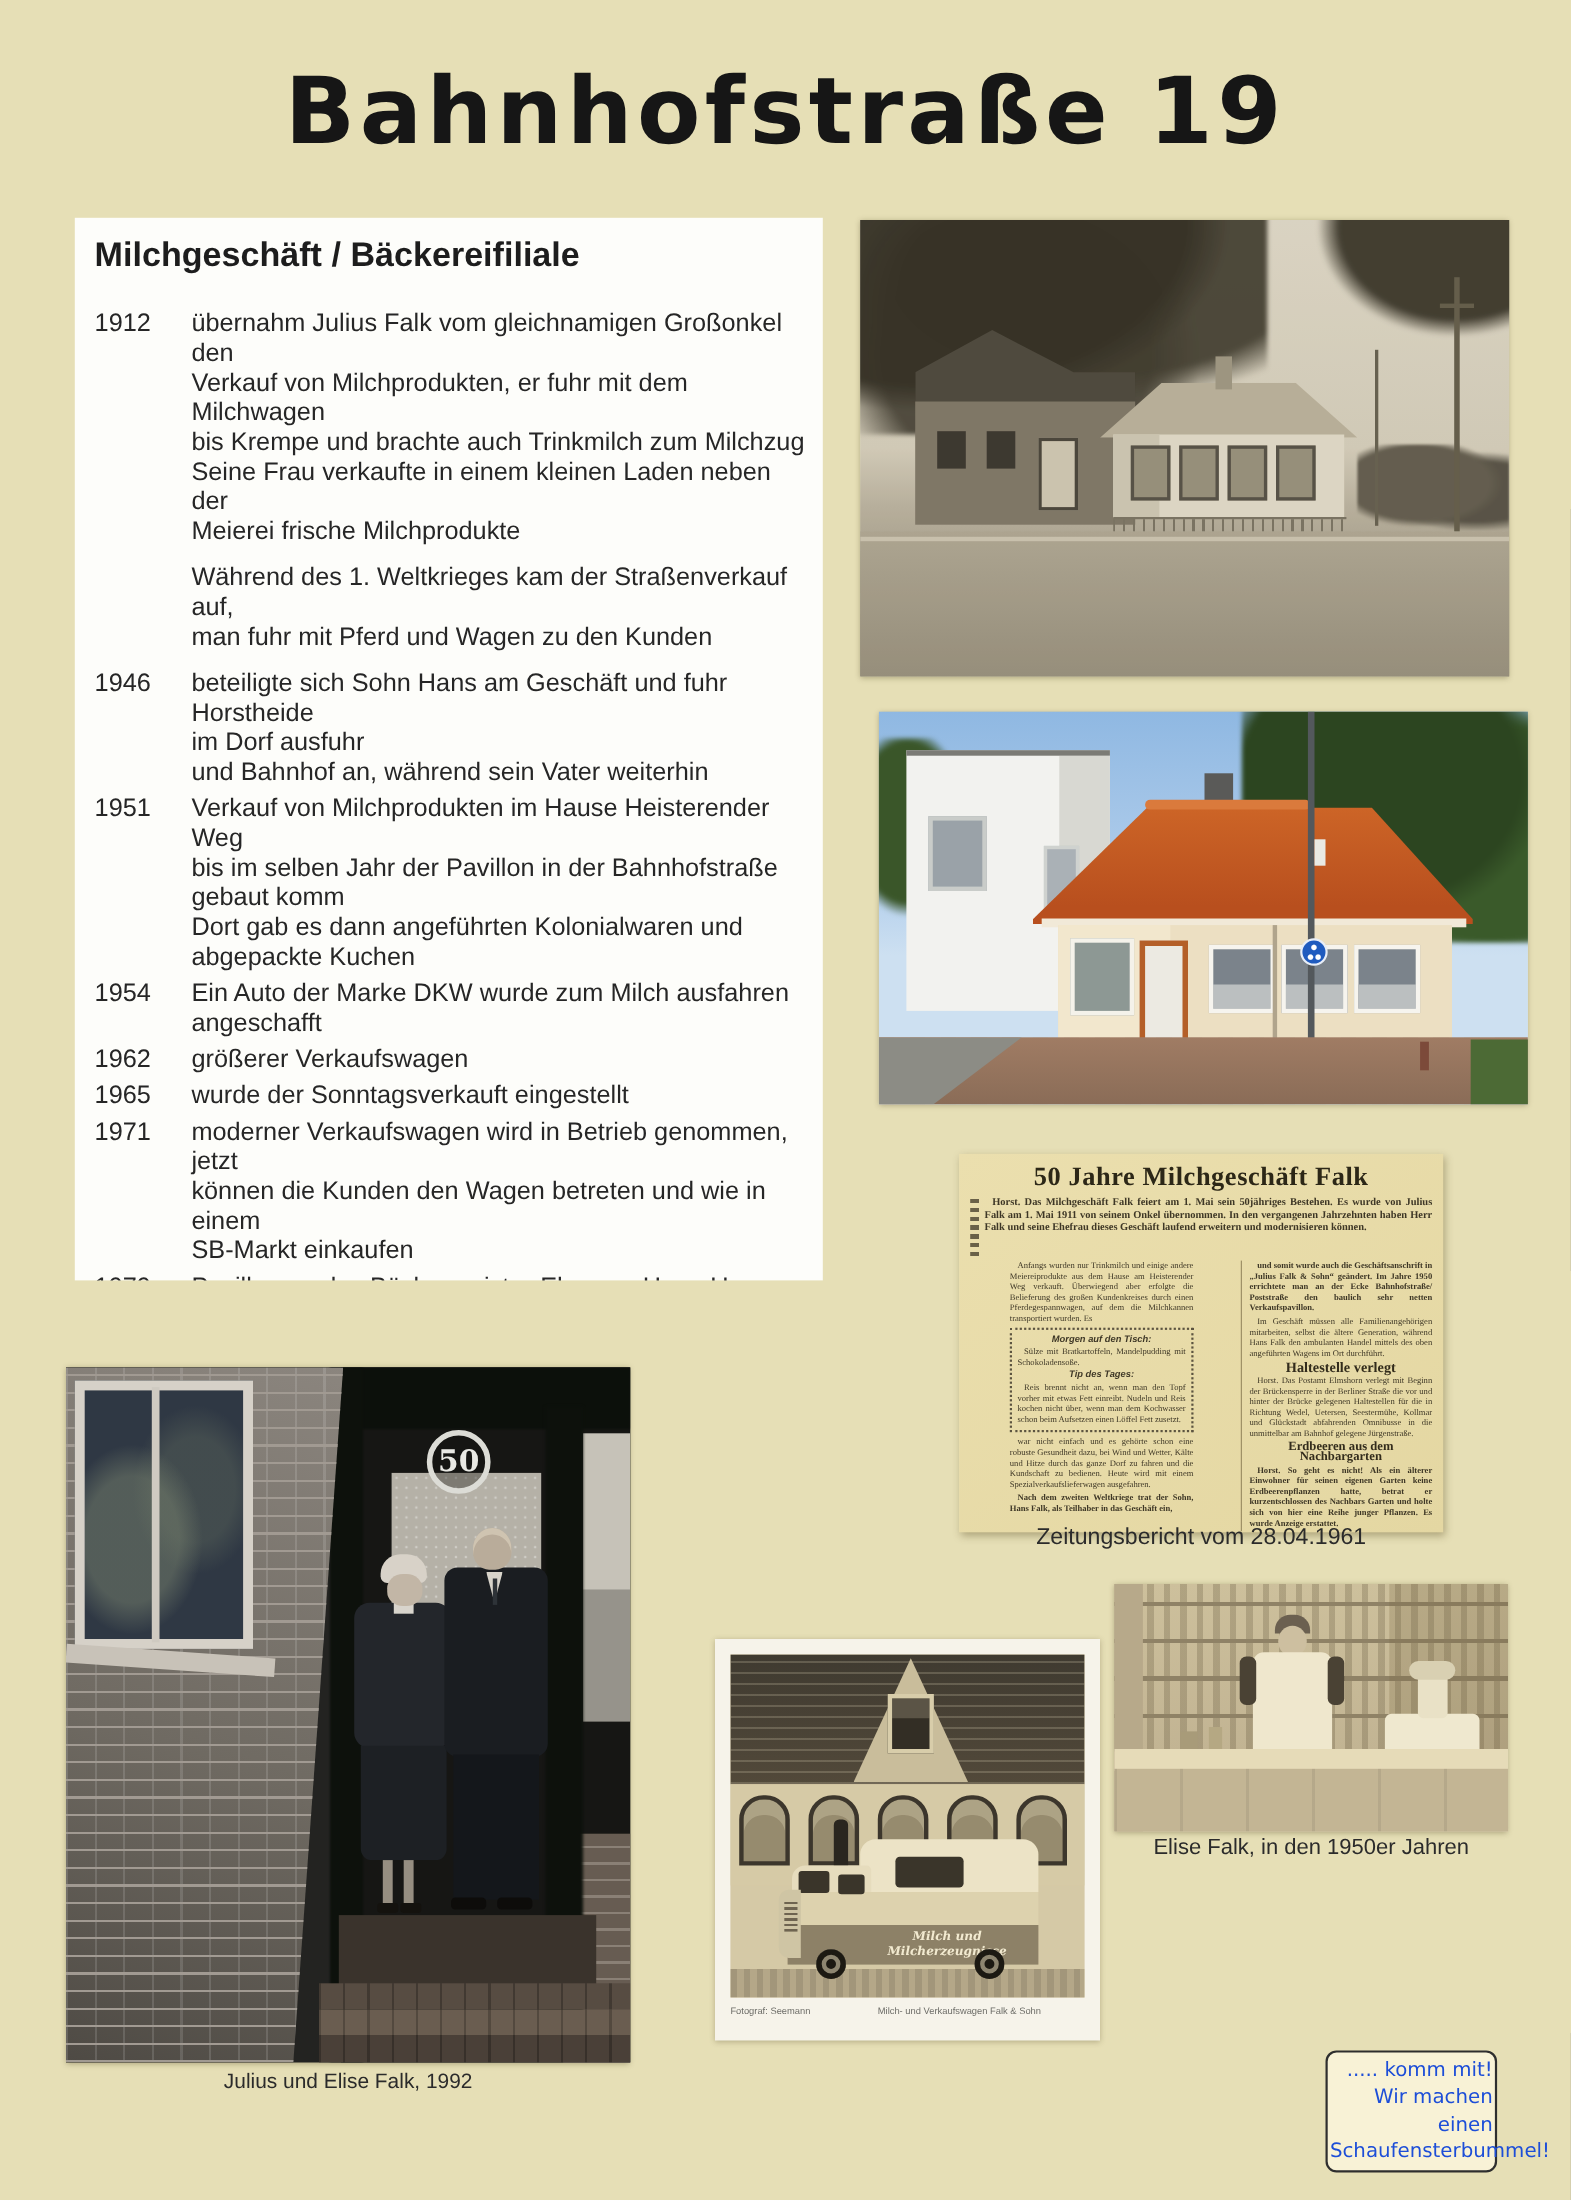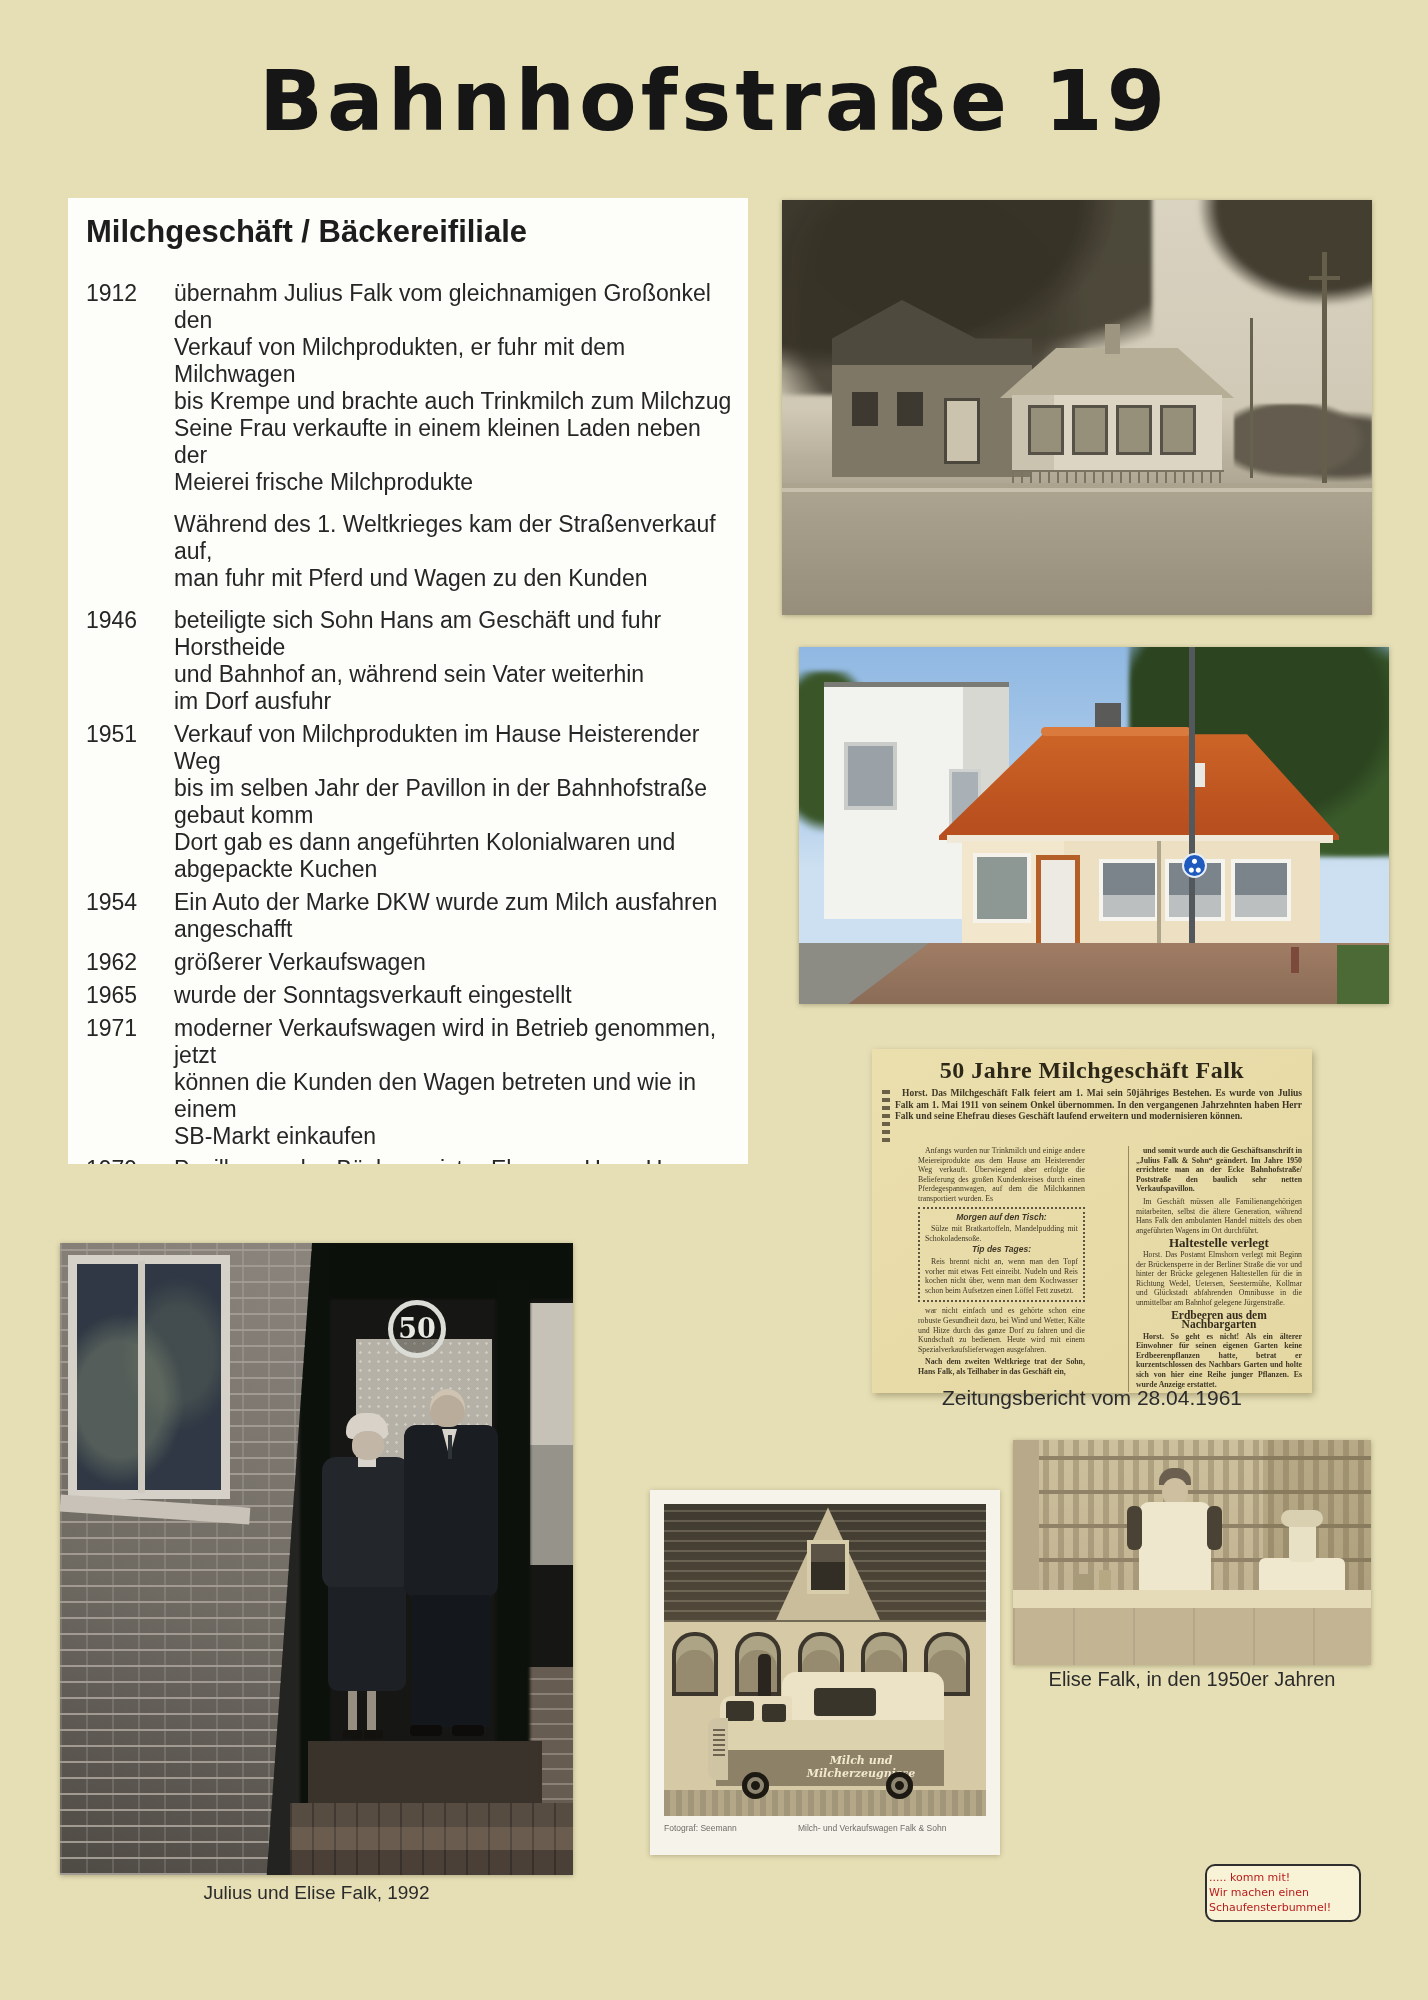--- a/index.html
+++ b/index.html
@@ -119,22 +119,22 @@
   .tipbox p{text-indent:6px;margin:0 0 2px;}
   .sub{margin:3px 0 2px;text-align:center;font-size:13px;font-weight:bold;color:#332c1c;}
   .sub2{font-size:11.5px;}
   
   .caption{position:absolute;text-align:center;color:#2b2b2b;}
   .cap-news{left:872px;top:1386px;width:440px;font-size:21px;}
   .cap-couple{left:60px;top:1882px;width:513px;font-size:19px;}
   .cap-shop{left:1013px;top:1668px;width:358px;font-size:20px;}
   .note{position:absolute;left:1205px;top:1864px;width:156px;box-sizing:border-box;
         border:2px solid #2e2e2e;border-radius:10px;background:#f8f2d6;padding:4px 2px;
-        text-align:left;font-family:"DejaVu Sans",sans-serif;font-size:11px;line-height:1.38;
-        color:#b91c1c;}
+        text-align:right;font-family:"DejaVu Sans",sans-serif;font-size:18px;line-height:1.38;
+        color:#1d4ed8;}
   
   .photo-c{left:60px;top:1243px;width:513px;height:632px;background:#232321;}
   .c-wall{left:0;top:0;width:252px;height:632px;
           background:repeating-linear-gradient(0deg,#a19a92 0 2px,transparent 2px 16px),
                      repeating-linear-gradient(90deg,rgba(255,255,255,.13) 0 2px,transparent 2px 26px),
                      linear-gradient(200deg,#8b857e 0%,#6f6a62 55%,#4e4a44 100%);
           clip-path:polygon(0 0,100% 0,82% 100%,0 100%);}
   .c-win{left:8px;top:12px;width:162px;height:244px;background:#2f3844;border:9px solid #d6d1c8;
          box-sizing:border-box;
          background-image:radial-gradient(ellipse at 30% 60%,rgba(120,130,110,.5) 0 30%,transparent 45%),
@@ -262,22 +262,22 @@
           <div class="year"></div>
           <div class="body">
             <div class="line">Während des 1. Weltkrieges kam der Straßenverkauf auf,</div>
             <div class="line">man fuhr mit Pferd und Wagen zu den Kunden</div>
           </div>
         </div>
         <div class="entry">
           <div class="year">1946</div>
           <div class="body">
             <div class="line">beteiligte sich Sohn Hans am Geschäft und fuhr Horstheide</div>
+            <div class="line">im Dorf ausfuhr</div>
             <div class="line">und Bahnhof an, während sein Vater weiterhin</div>
-            <div class="line">im Dorf ausfuhr</div>
           </div>
         </div>
         <div class="entry">
           <div class="year">1951</div>
           <div class="body">
             <div class="line">Verkauf von Milchprodukten im Hause Heisterender Weg</div>
             <div class="line">bis im selben Jahr der Pavillon in der Bahnhofstraße</div>
             <div class="line">gebaut komm</div>
             <div class="line">Dort gab es dann angeführten Kolonialwaren und</div>
             <div class="line">abgepackte Kuchen</div>

